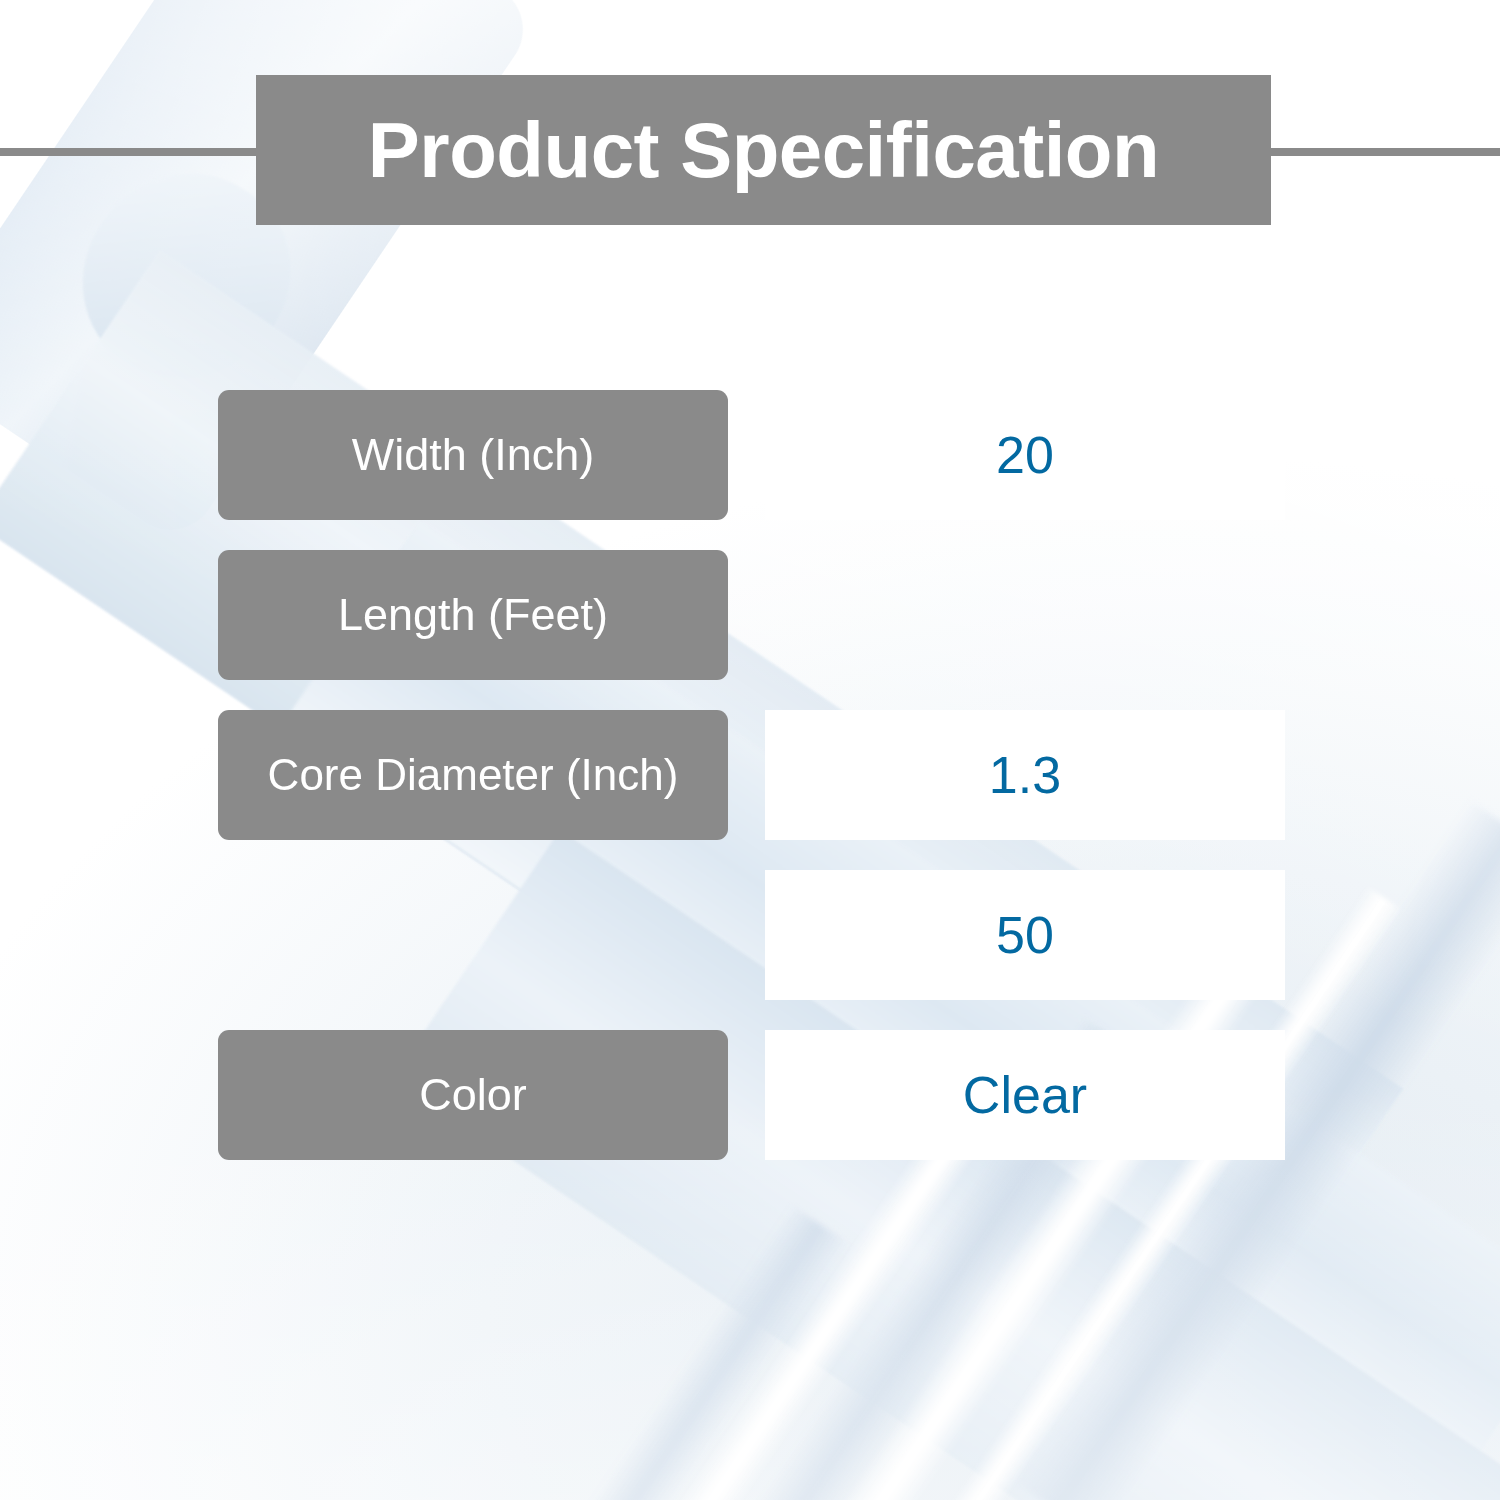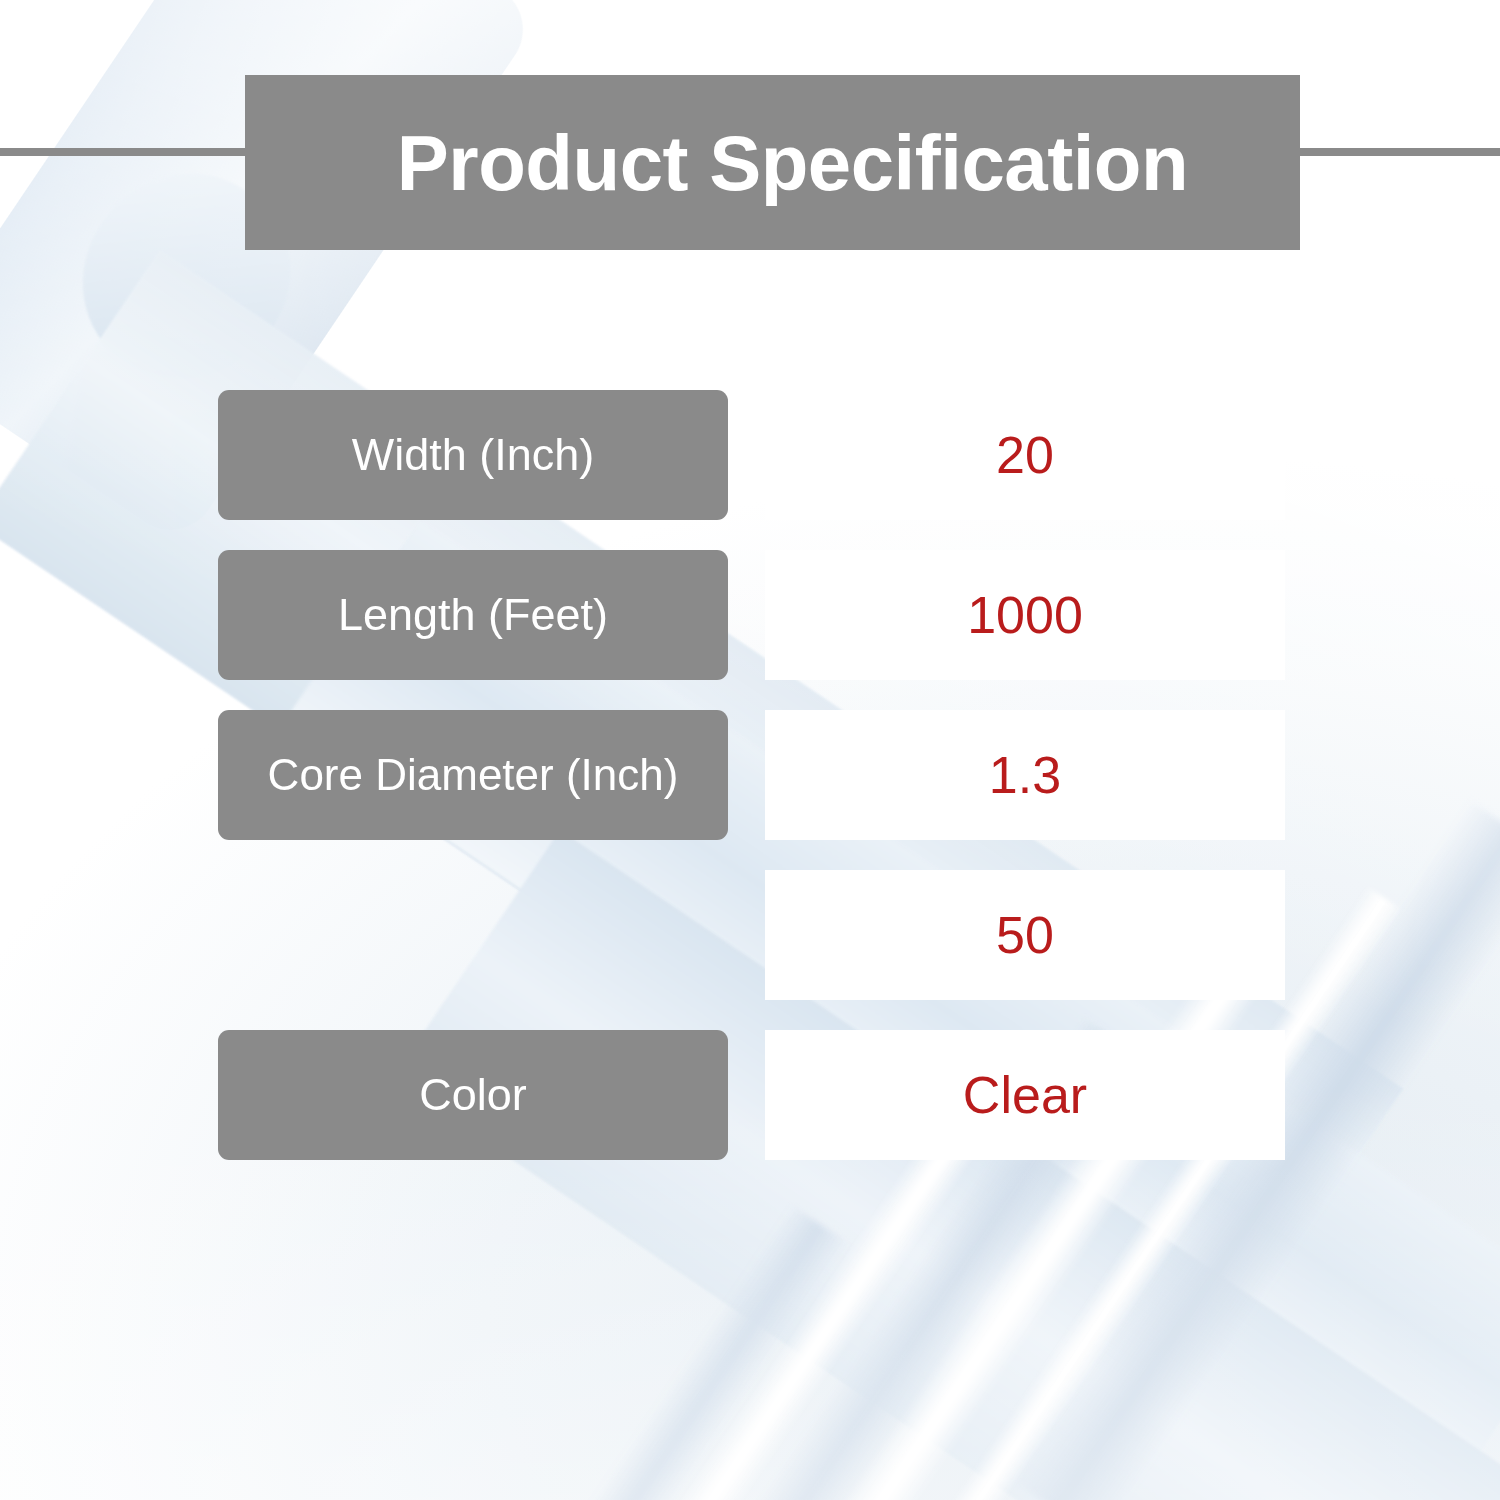--- a/index.html
+++ b/index.html
@@ -123,29 +123,28 @@
   .title-rule {
     position: absolute;
     left: 0;
     top: 148px;
     width: 1500px;
     height: 8px;
     background: #8a8a8a;
   }
   .title-banner {
     position: absolute;
-    left: 245px;
+    left: 256px;
     top: 75px;
     width: 1015px;
-    height: 175px;
+    height: 150px;
     background: #8a8a8a;
     display: flex;
     align-items: center;
     justify-content: center;
-    padding-left: 40px;
   }
   .title-text {
     color: #ffffff;
     font-family: "Liberation Sans", sans-serif;
     font-weight: 700;
     font-size: 78px;
     letter-spacing: -0.5px;
     line-height: 1;
     white-space: nowrap;
   }
@@ -183,21 +182,21 @@
     border-radius: 11px;
   }
   .spec-label.two-line { font-size: 44px; }
   .spec-value {
     position: absolute;
     left: 765px;
     top: 0;
     width: 520px;
     height: 130px;
     background: #ffffff;
-    color: #b91c1c;
+    color: #0369a1;
     display: flex;
     align-items: center;
     justify-content: center;
     font-family: "Liberation Sans", sans-serif;
     font-weight: 300;
     font-size: 52px;
     line-height: 1;
   }
 </style>
 </head>
@@ -228,21 +227,20 @@
 
   <div class="spec-table">
 
     <div class="spec-row">
       <div class="spec-label">Width (Inch)</div>
       <div class="spec-value">20</div>
     </div>
 
     <div class="spec-row">
       <div class="spec-label">Length (Feet)</div>
-      <div class="spec-value">1000</div>
     </div>
 
     <div class="spec-row">
       <div class="spec-label two-line">Core Diameter (Inch)</div>
       <div class="spec-value">1.3</div>
     </div>
 
     <div class="spec-row">
       <div class="spec-value">50</div>
     </div>

